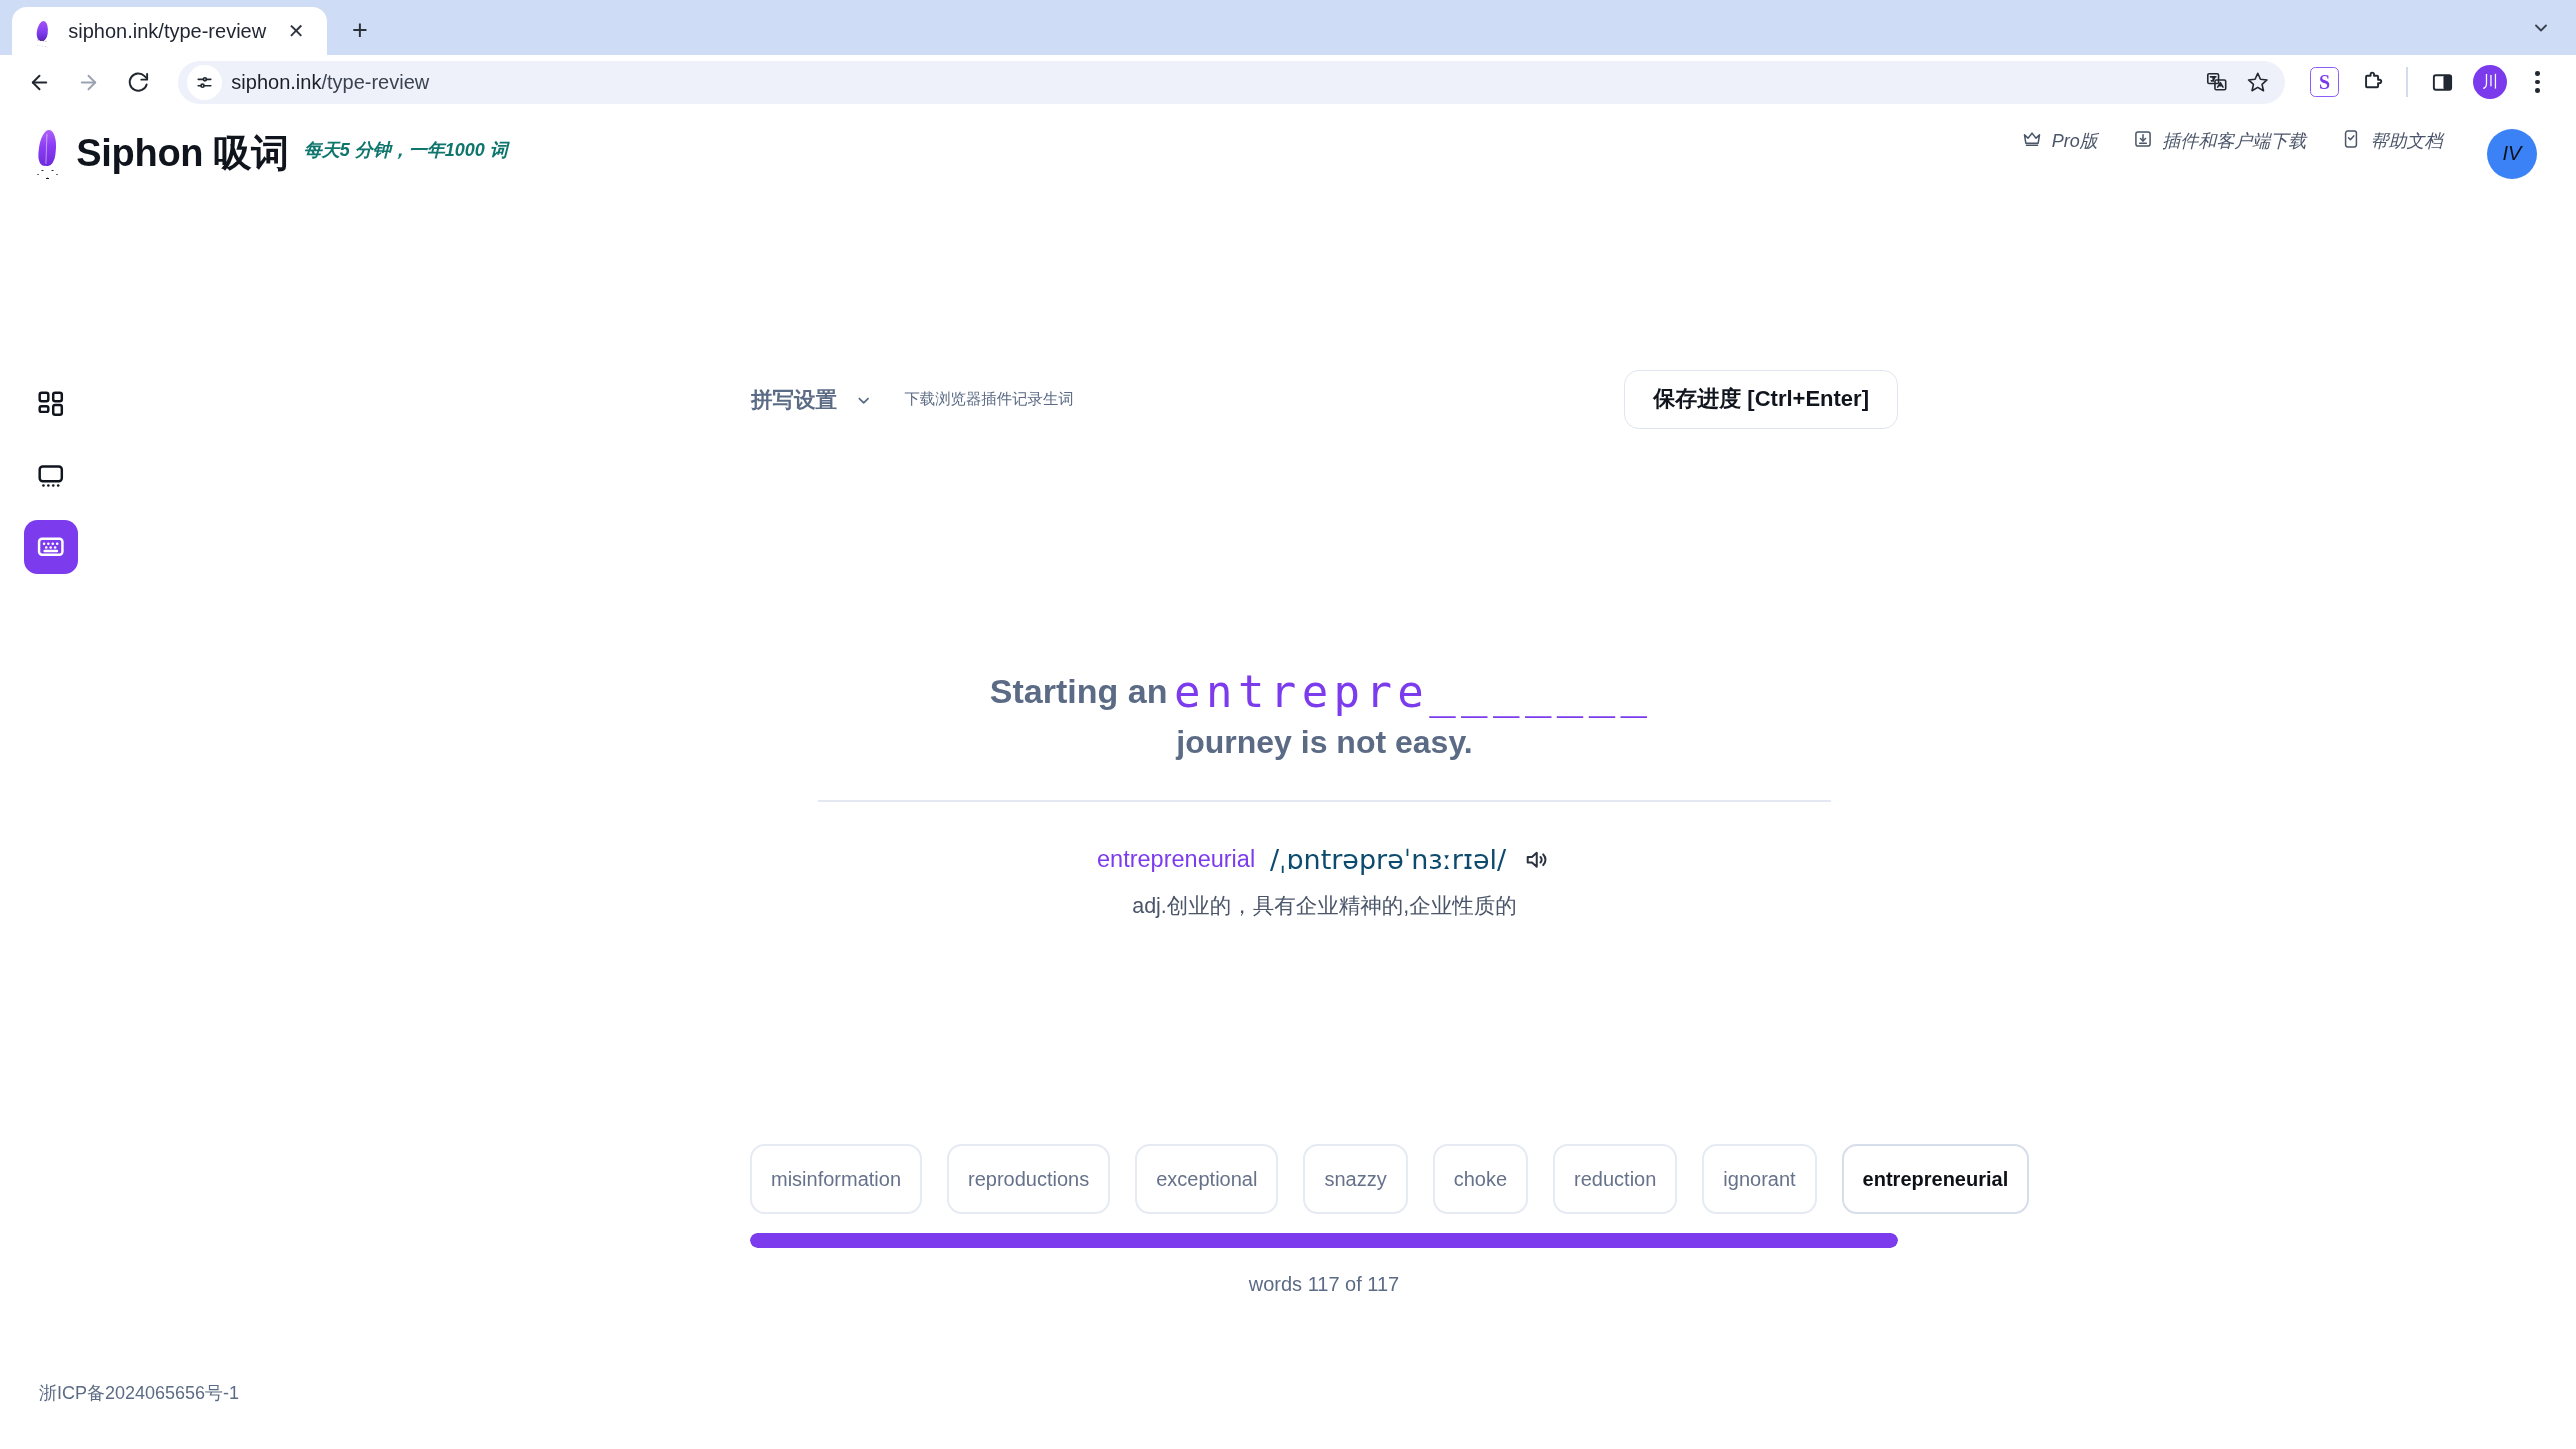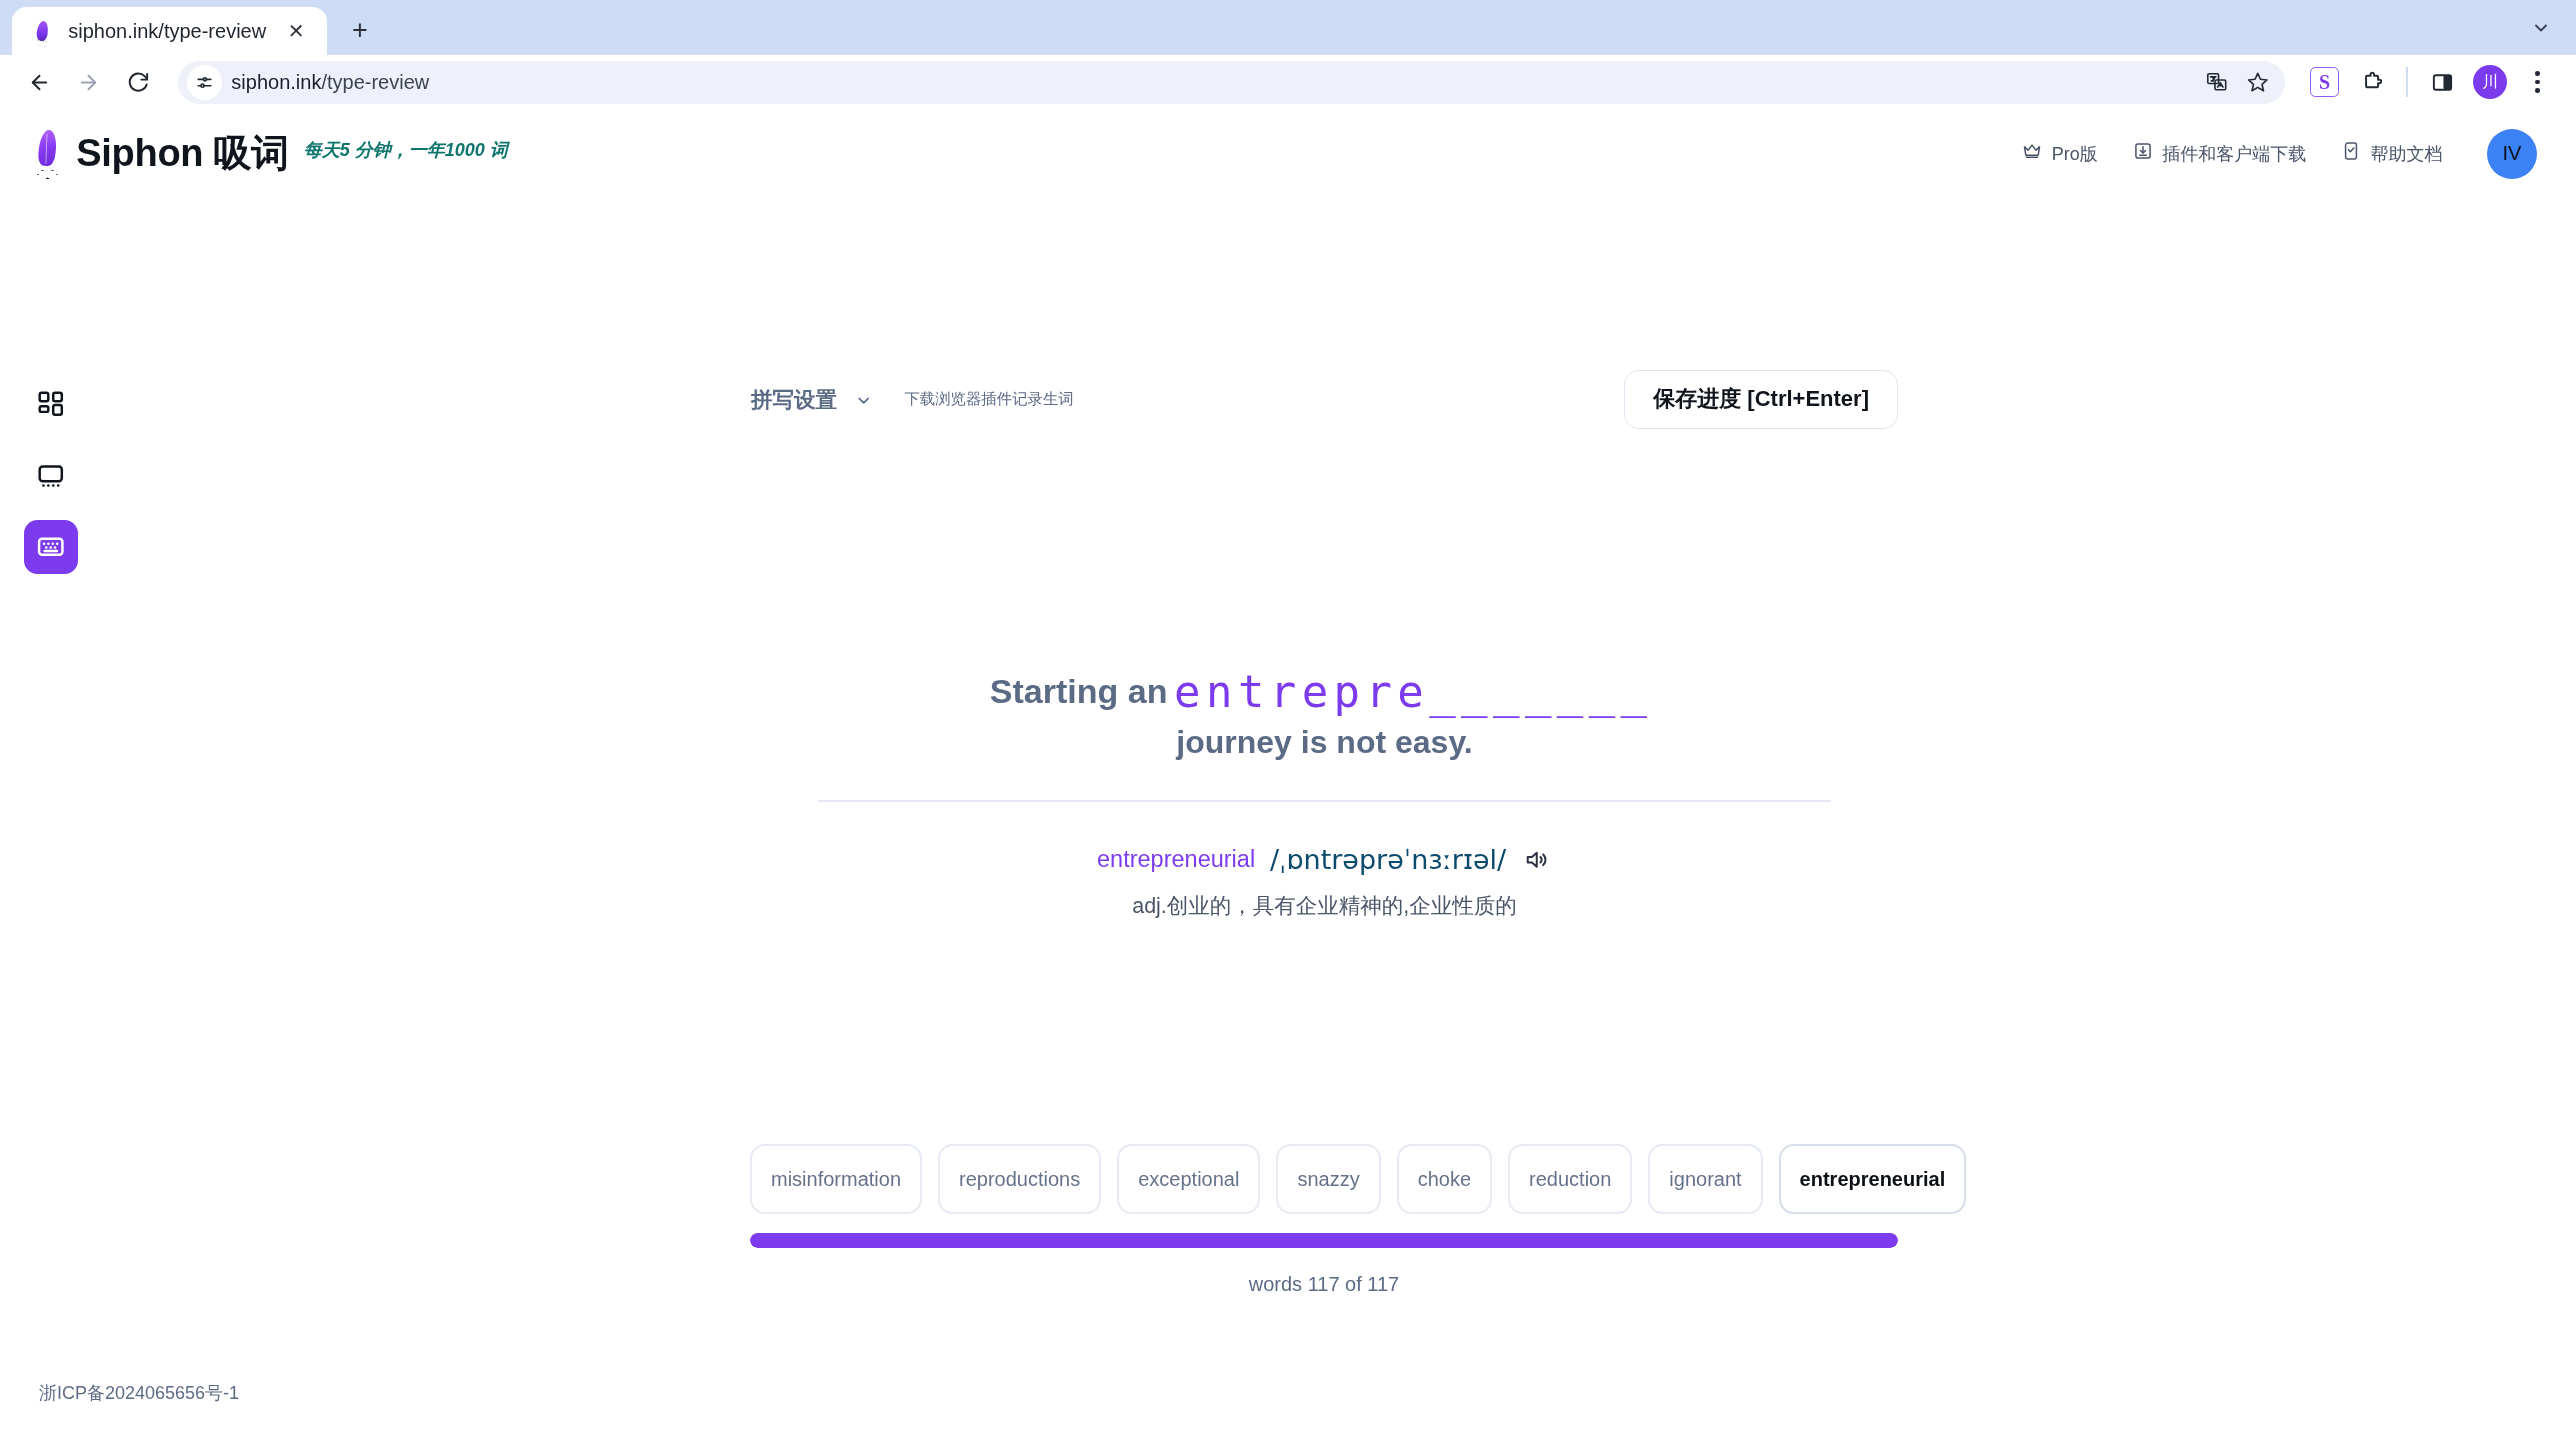--- a/index.html
+++ b/index.html
@@ -242,22 +242,23 @@
     font-style: italic;
     font-weight: bold;
     color: #0f766e;
     padding-bottom: 6.7px;
     white-space: nowrap;
   }
 
   .site-nav {
     margin-left: auto;
     display: flex;
-    align-items: center;
+    align-items: flex-start;
     gap: 35px;
+    font-style: italic;
   }
   .nav-link {
     display: flex;
     align-items: center;
     gap: 9.4px;
     font-size: 18px;
     color: #4a5569;
     white-space: nowrap;
   }
   .nav-link svg { width: 20px; height: 20px; flex: 0 0 auto; }
@@ -401,21 +402,21 @@
     font-size: 21.5px;
     color: #4a5569;
   }
 
   
   .chips {
     position: absolute;
     left: 750px; top: 1035px;
     width: 1148px;
     display: flex;
-    gap: 16px;
+    gap: 25px;
     justify-content: space-between;
   }
   .chip {
     height: 70px;
     padding: 0 19px;
     border: 2px solid #e6eaf2;
     border-radius: 14.8px;
     background: #ffffff;
     display: flex; align-items: center; justify-content: center;
     font-size: 20px;

